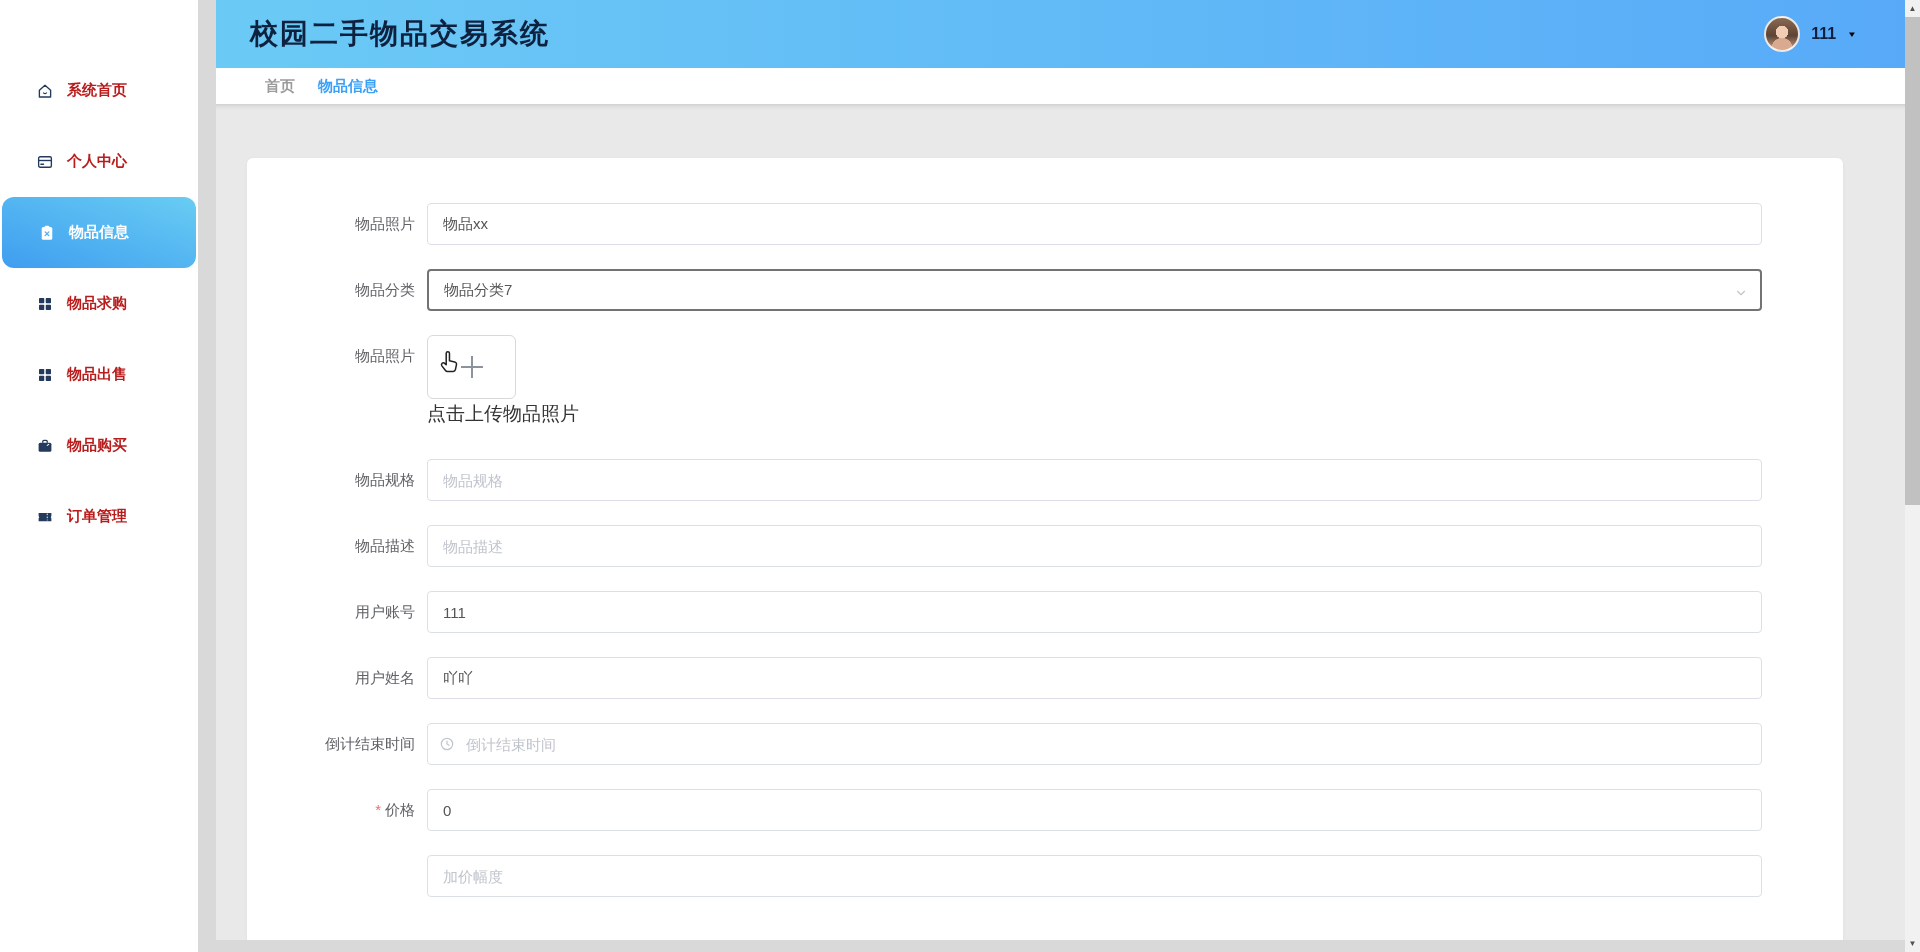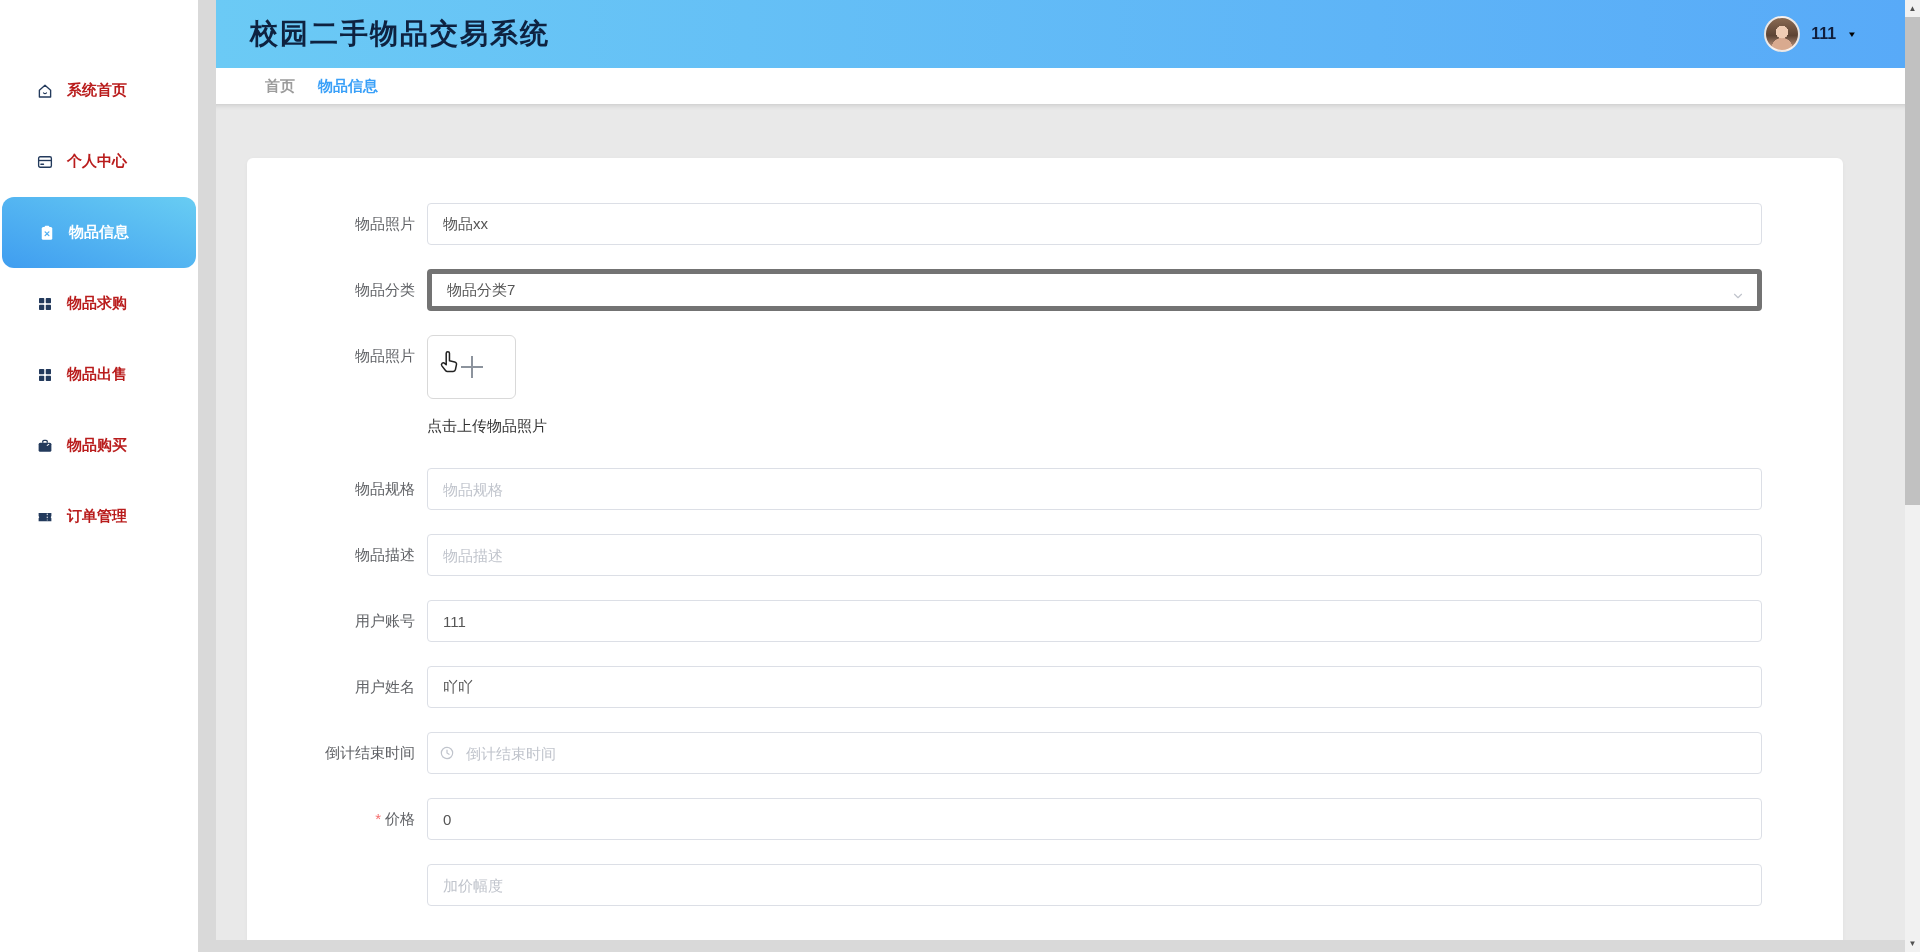--- a/index.html
+++ b/index.html
@@ -52,31 +52,31 @@
   .star { color:#f56c6c; margin-right:4px; }
   .form-control { flex:1; position:relative; }
   .text-input {
     width:100%; height:42px; border:1px solid #dcdfe6; border-radius:4px;
     padding:0 15px; font-size:15px; color:#555; background:#fff; outline:none; font-family:inherit;
   }
   .text-input::placeholder { color:#c0c4cc; }
   .with-icon .text-input { padding-left:38px; }
   .clock-icon { position:absolute; left:12px; top:13px; pointer-events:none; }
   .select-box {
-    height:42px; border:5px solid #737373; border-radius:4px; background:#fff;
+    height:42px; border:2px solid #737373; border-radius:4px; background:#fff;
     display:flex; align-items:center; padding:0 30px 0 15px; font-size:15px; color:#555; cursor:pointer; position:relative;
   }
   .chev-icon { position:absolute; right:12px; top:15px; }
   .upload-wrap { display:flex; flex-direction:column; align-items:flex-start; }
   .upload-box {
     width:89px; height:64px; border:1px solid #d9d9d9; border-radius:6px; background:#fff;
     display:flex; align-items:center; justify-content:center; cursor:pointer; position:relative;
   }
   .cursor-icon { position:absolute; left:8px; top:12px; }
-  .upload-hint { margin-top:18px; font-size:15px; font-weight:500; color:#333; }
+  .upload-hint { margin-top:2px; font-size:19px; font-weight:500; color:#333; }
   
   .scrollbar { position:absolute; right:0; top:0; width:15px; height:952px; background:#f1f1f1; z-index:5; }
   .sb-btn { position:absolute; left:0; width:15px; height:17px; display:flex; align-items:center; justify-content:center;
             font-size:8px; color:#505050; cursor:pointer; }
   .sb-btn.up { top:0; }
   .sb-btn.down { bottom:0; }
   .sb-thumb { position:absolute; left:0; top:17px; width:15px; height:488px; background:#c1c1c1; cursor:pointer; }
 </style>
 </head>
 <body>

